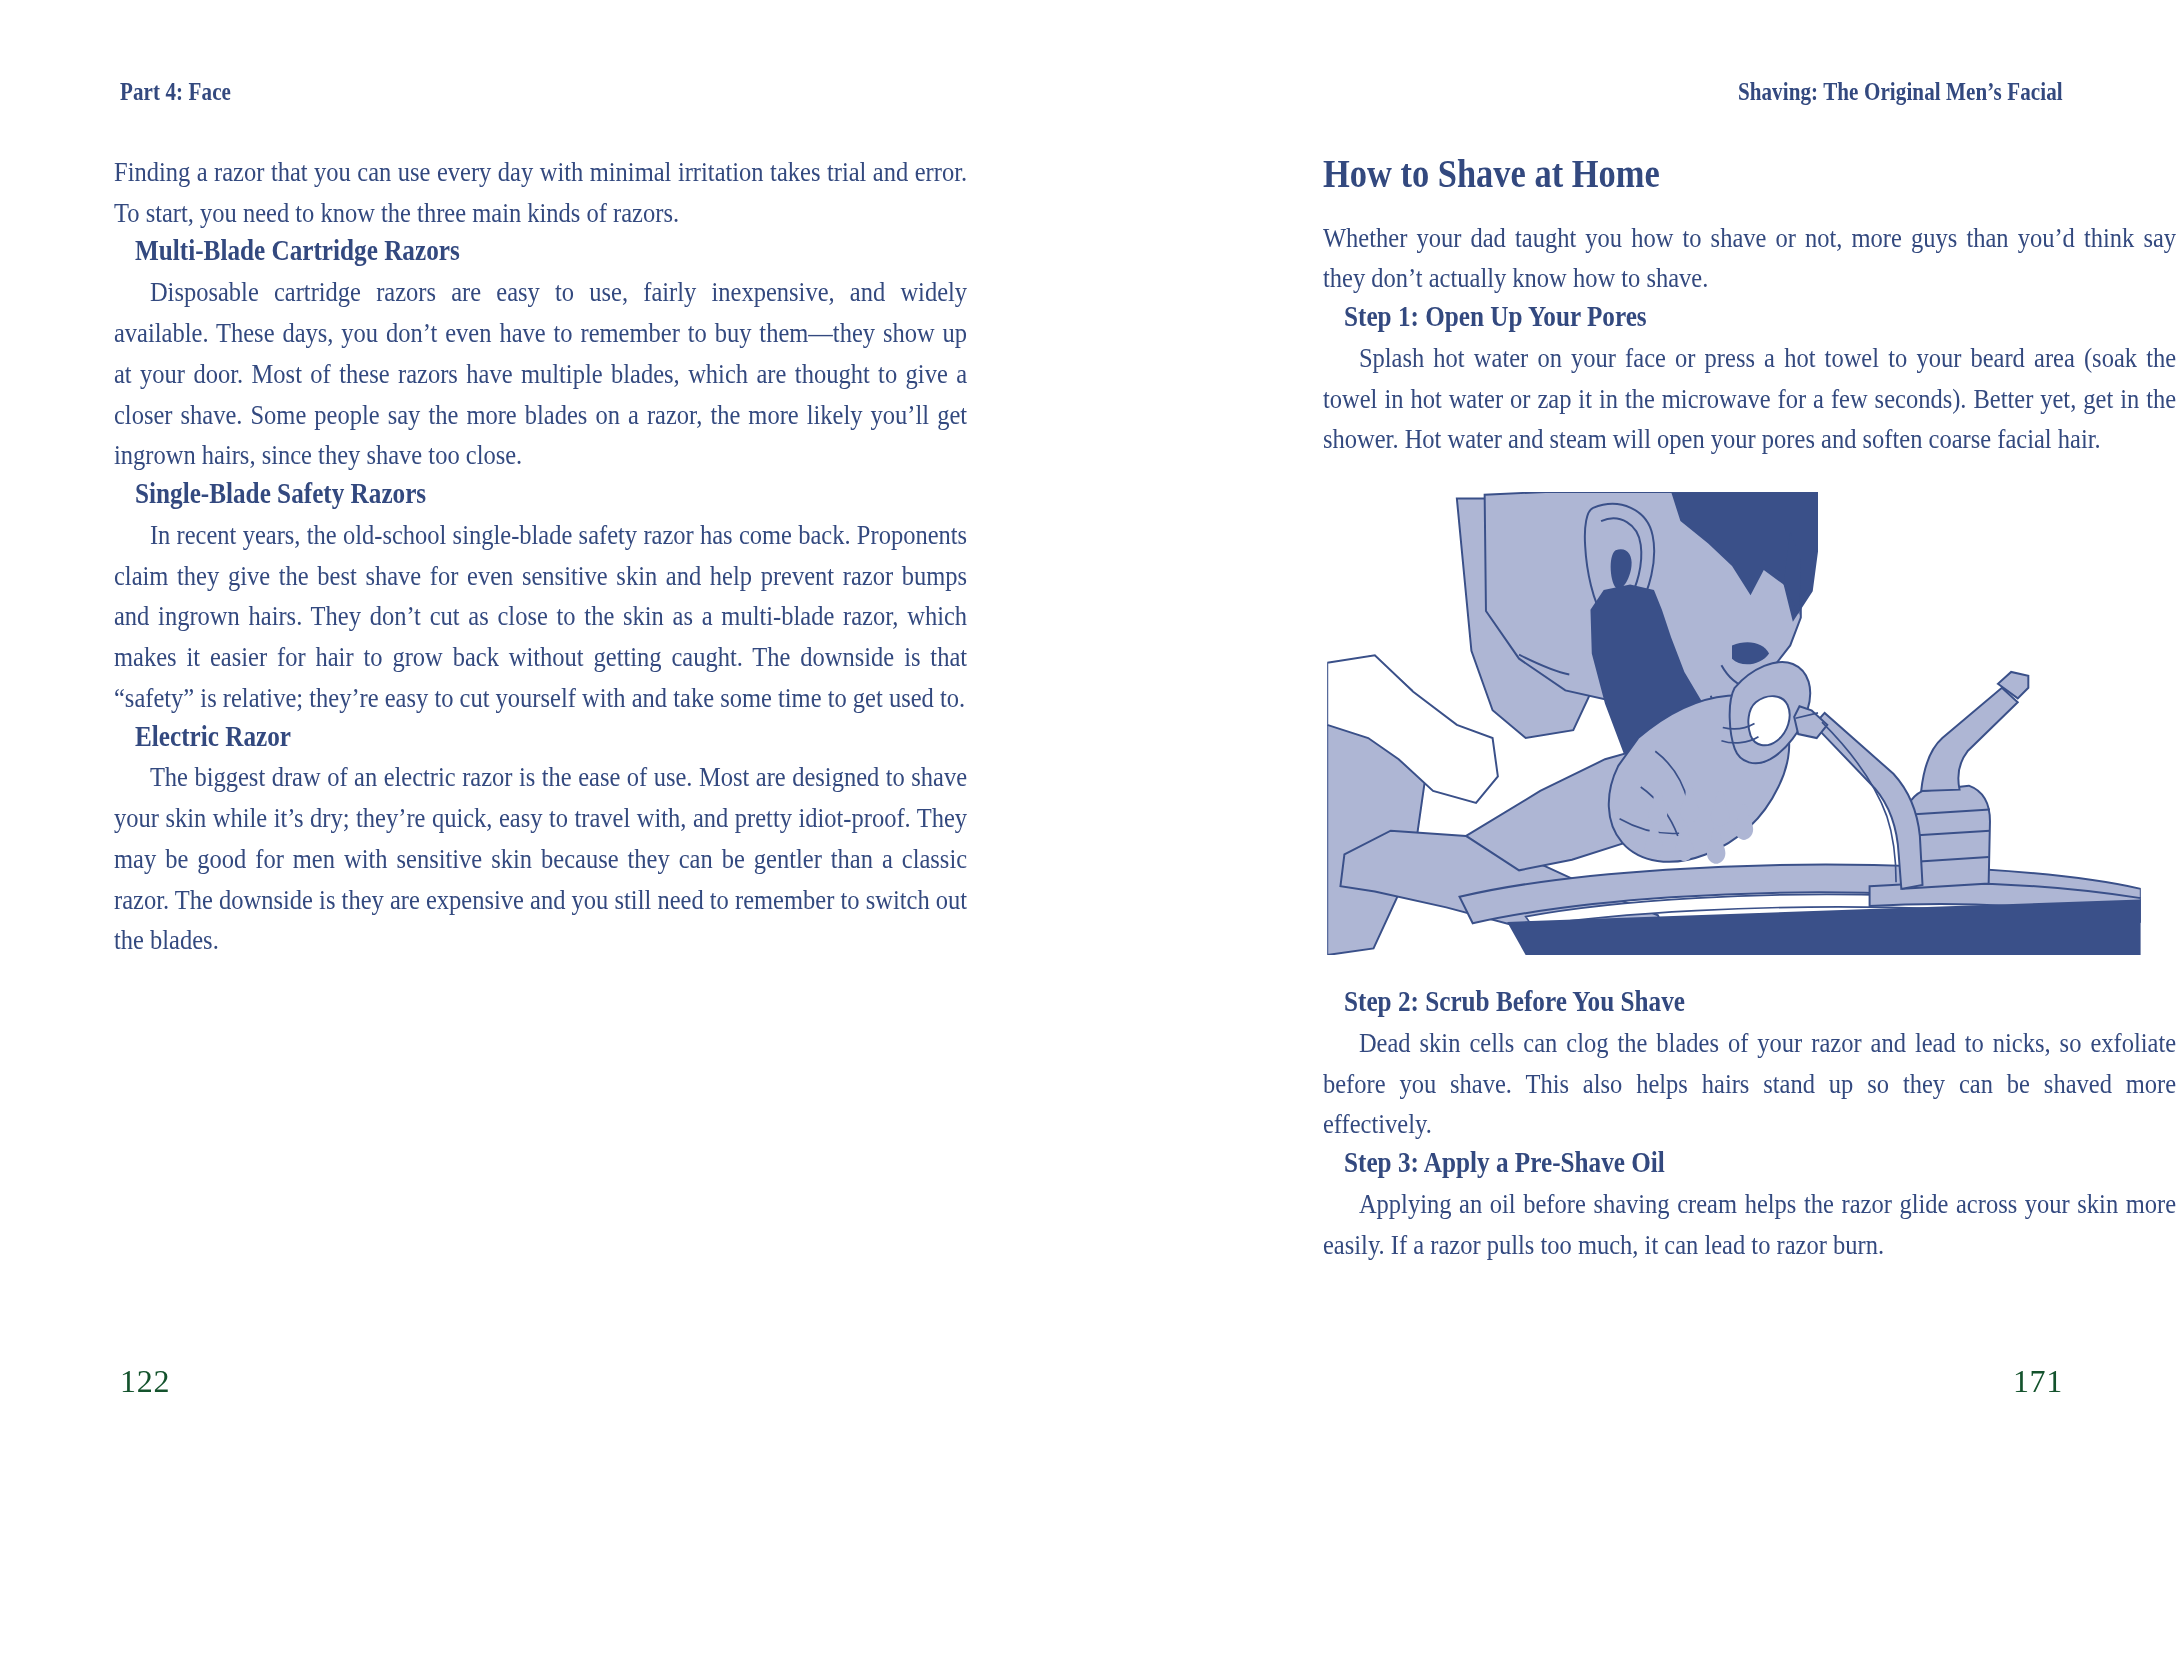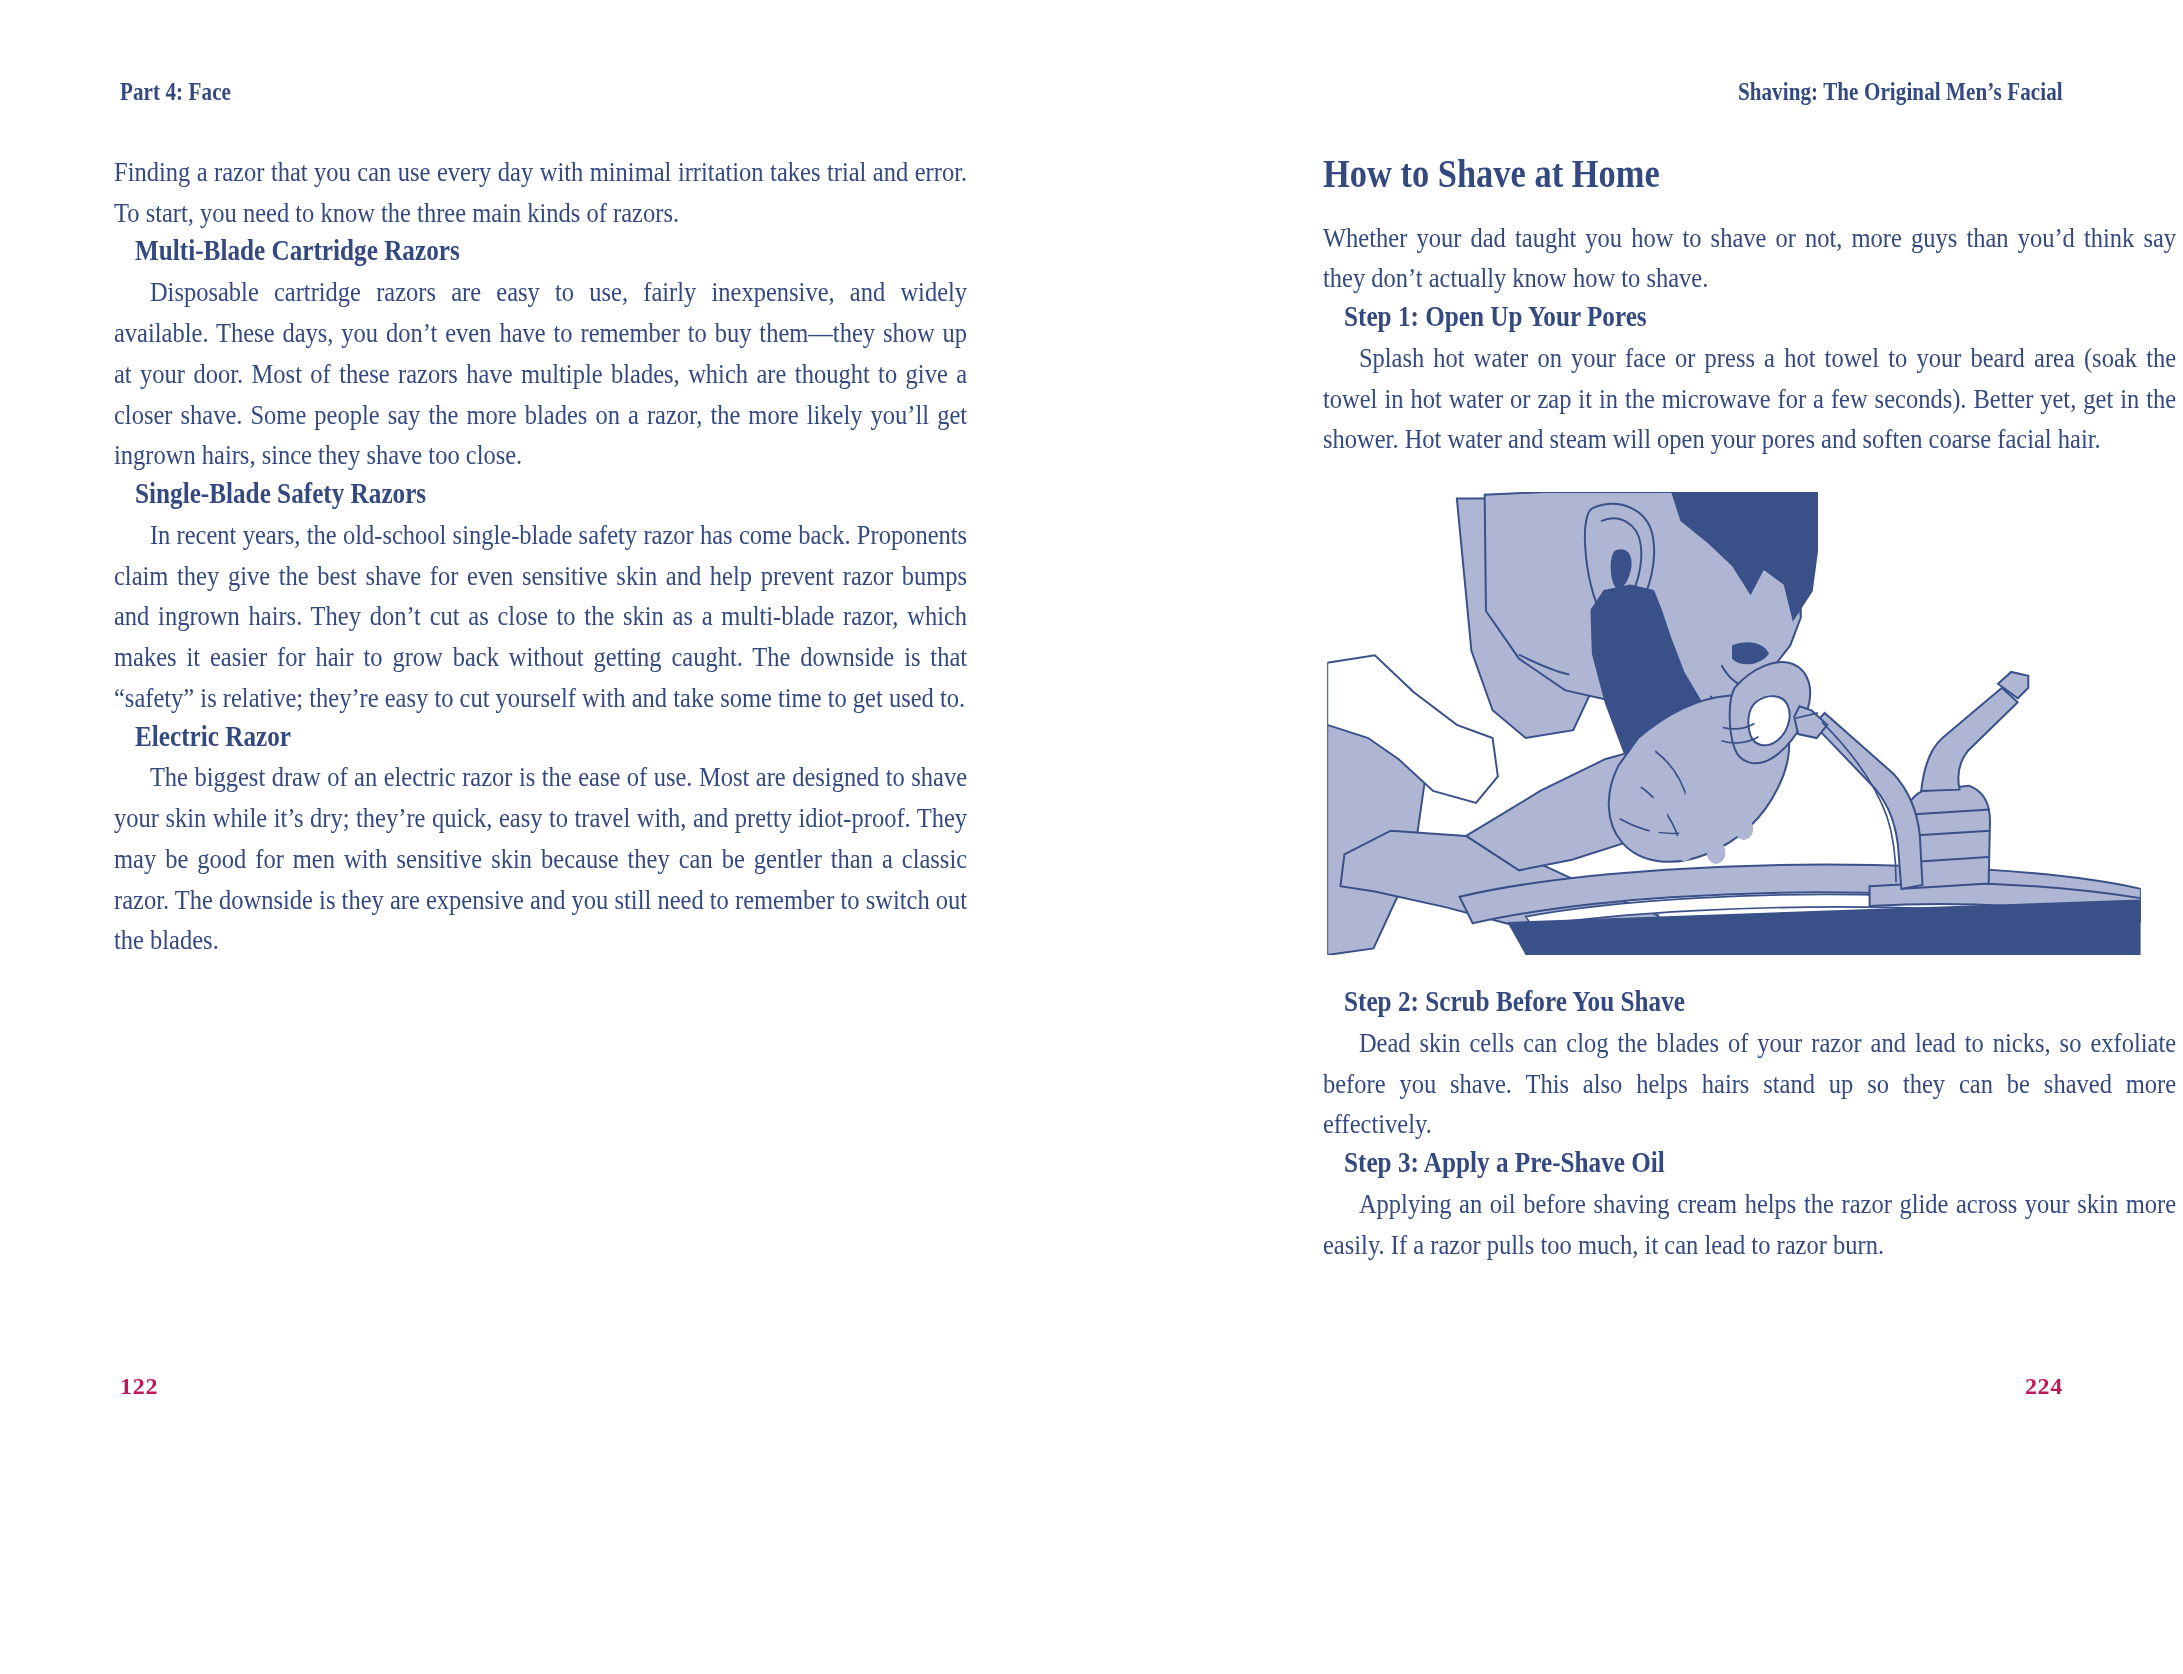--- a/index.html
+++ b/index.html
@@ -85,23 +85,23 @@
     white-space: nowrap;
     padding-left: 25px;
   }
   .gap-before-head { margin-top: 26.5px; }
 
   
   .folio {
     position: absolute;
     bottom: 78px;
     font-family: "Liberation Serif", "DejaVu Serif", serif;
-    font-weight: 700;
-    font-size: 24px;
-    color: #be185d;
+    font-weight: 400;
+    font-size: 32px;
+    color: #14532d;
     letter-spacing: 0.7px;
   }
   .folio.left  { left: 120px; }
   .folio.right { right: 120px; }
 
   
   .illus-wrap {
     margin: 32px 0 29px 4px;
     width: 814px;
     height: 463px;
@@ -239,16 +239,16 @@
     </div>
 
     <h3 class="sub-head">Step 2: Scrub Before You Shave</h3>
     <p class="body indent">Dead skin cells can clog the blades of your razor and lead to nicks, so exfoliate before you shave. This also helps hairs stand up so they can be shaved more effectively.</p>
 
     <h3 class="sub-head gap-before-head">Step 3: Apply a Pre-Shave Oil</h3>
     <p class="body indent">Applying an oil before shaving cream helps the razor glide across your skin more easily. If a razor pulls too much, it can lead to razor burn.</p>
   </div>
 
   <div class="folio left">122</div>
-  <div class="folio right">224</div>
+  <div class="folio right">171</div>
 
 </div>
 
 
 </body></html>

